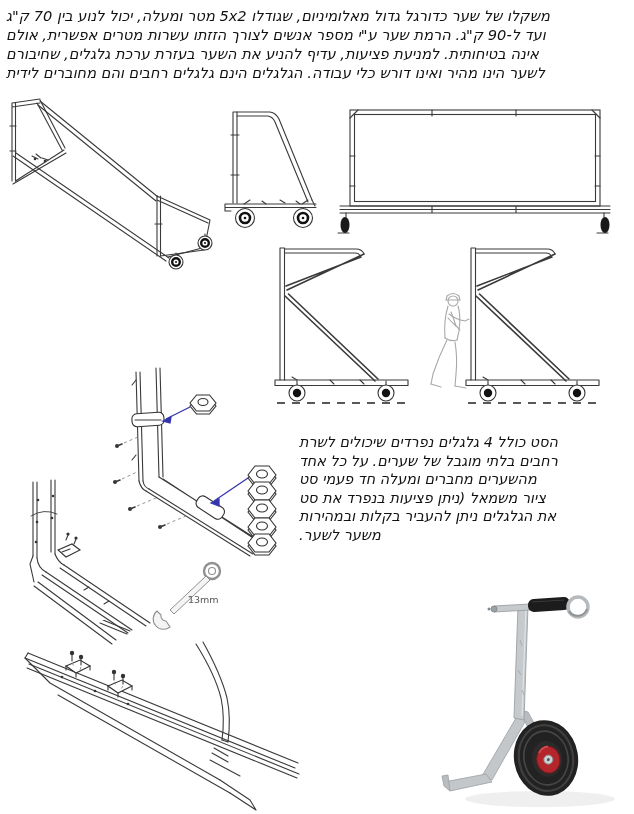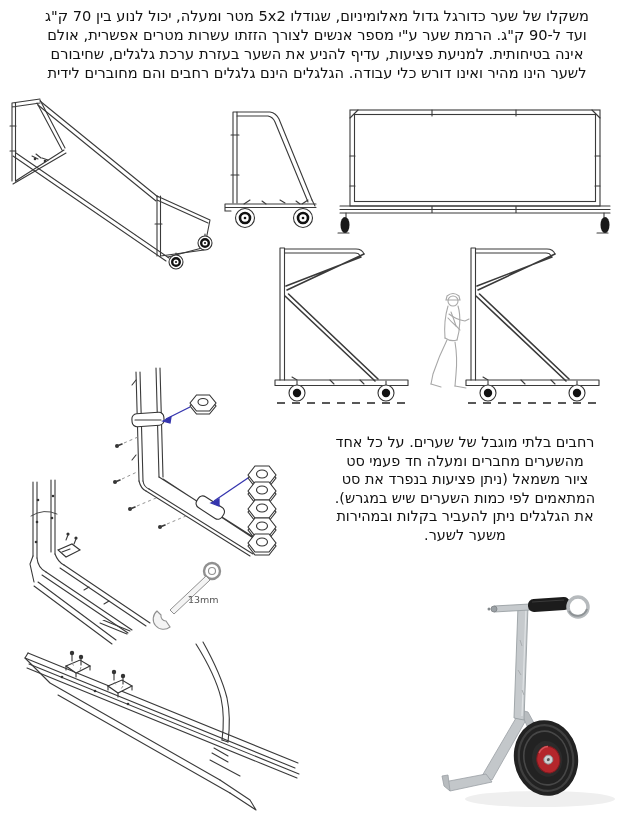--- a/index.html
+++ b/index.html
@@ -1,18 +1,18 @@
 <!DOCTYPE html>
 <html lang="he"><head>
 <meta charset="utf-8">
 <style>
   html,body{margin:0;padding:0;background:#fff;}
   .page{position:relative;width:634px;height:814px;background:#fff;overflow:hidden;
         font-family:"DejaVu Sans","Liberation Sans",sans-serif;color:#111;}
-  .para{position:absolute;direction:rtl;text-align:center;}
+  .para{position:absolute;direction:rtl;text-align:left;font-style:italic;}
   .para .rtl-line{white-space:nowrap;}
   .intro{top:6px;right:6px;width:622px;font-size:14.6px;line-height:19.1px;}
   .setinfo{top:433px;right:3px;width:332px;font-size:14.4px;line-height:18.6px;}
   svg{position:absolute;display:block;}
   .ln{stroke:#3a3a3a;stroke-width:1.1;fill:none;stroke-linecap:round;}
   .lnth{stroke:#3a3a3a;stroke-width:1.6;fill:none;stroke-linecap:round;}
   .wh{fill:#fff;stroke:#333;stroke-width:1.1;}
   .sk{stroke:#a8a8a8;stroke-width:1.1;fill:none;stroke-linecap:round;}
 </style>
 </head>
@@ -21,24 +21,24 @@
 <div class="page">
 
   <div class="para intro">
     <div class="rtl-line">משקלו של שער כדורגל גדול מאלומיניום, שגודלו 5x2 מטר ומעלה, יכול לנוע בין 70 ק"ג</div>
     <div class="rtl-line">ועד ל-90 ק"ג. הרמת שער ע"י מספר אנשים לצורך הזזתו עשרות מטרים אפשרית, אולם</div>
     <div class="rtl-line">אינה בטיחותית. למניעת פציעות, עדיף להניע את השער בעזרת ערכת גלגלים, שחיבורם</div>
     <div class="rtl-line">לשער הינו מהיר ואינו דורש כלי עבודה. הגלגלים הינם גלגלים רחבים והם מחוברים לידית</div>
   </div>
 
   <div class="para setinfo">
+    <div class="rtl-line">הסט כולל 4 גלגלים נפרדים שיכולים לשרת</div>
     <div class="rtl-line">רחבים בלתי מוגבל של שערים. על כל אחד</div>
     <div class="rtl-line">מהשערים מחברים ומעלה חד פעמי סט</div>
     <div class="rtl-line">ציור משמאל (ניתן פציעות בנפרד את סט</div>
-    <div class="rtl-line">המתאמים לפי כמות השערים שיש במגרש).</div>
     <div class="rtl-line">את הגלגלים ניתן להעביר בקלות ובמהירות</div>
     <div class="rtl-line">משער לשער.</div>
   </div>
 
   <svg style="left:2px;top:96px" width="228" height="196" viewBox="0 0 228 196">
     <g class="ln">
       <path d="M10,7 V85 M13.5,7 V85 M10,7 L38,3 M10,11 L38,7"></path>
       <path d="M38,4 L63,52 M35,7 L60,54 M13.5,85 L62,54 M11,88 L64,57"></path>
       <path d="M8,30 h6 M8,55 h6"></path>
       <path d="M38,5 L156,101 M36,9 L154,105"></path>

